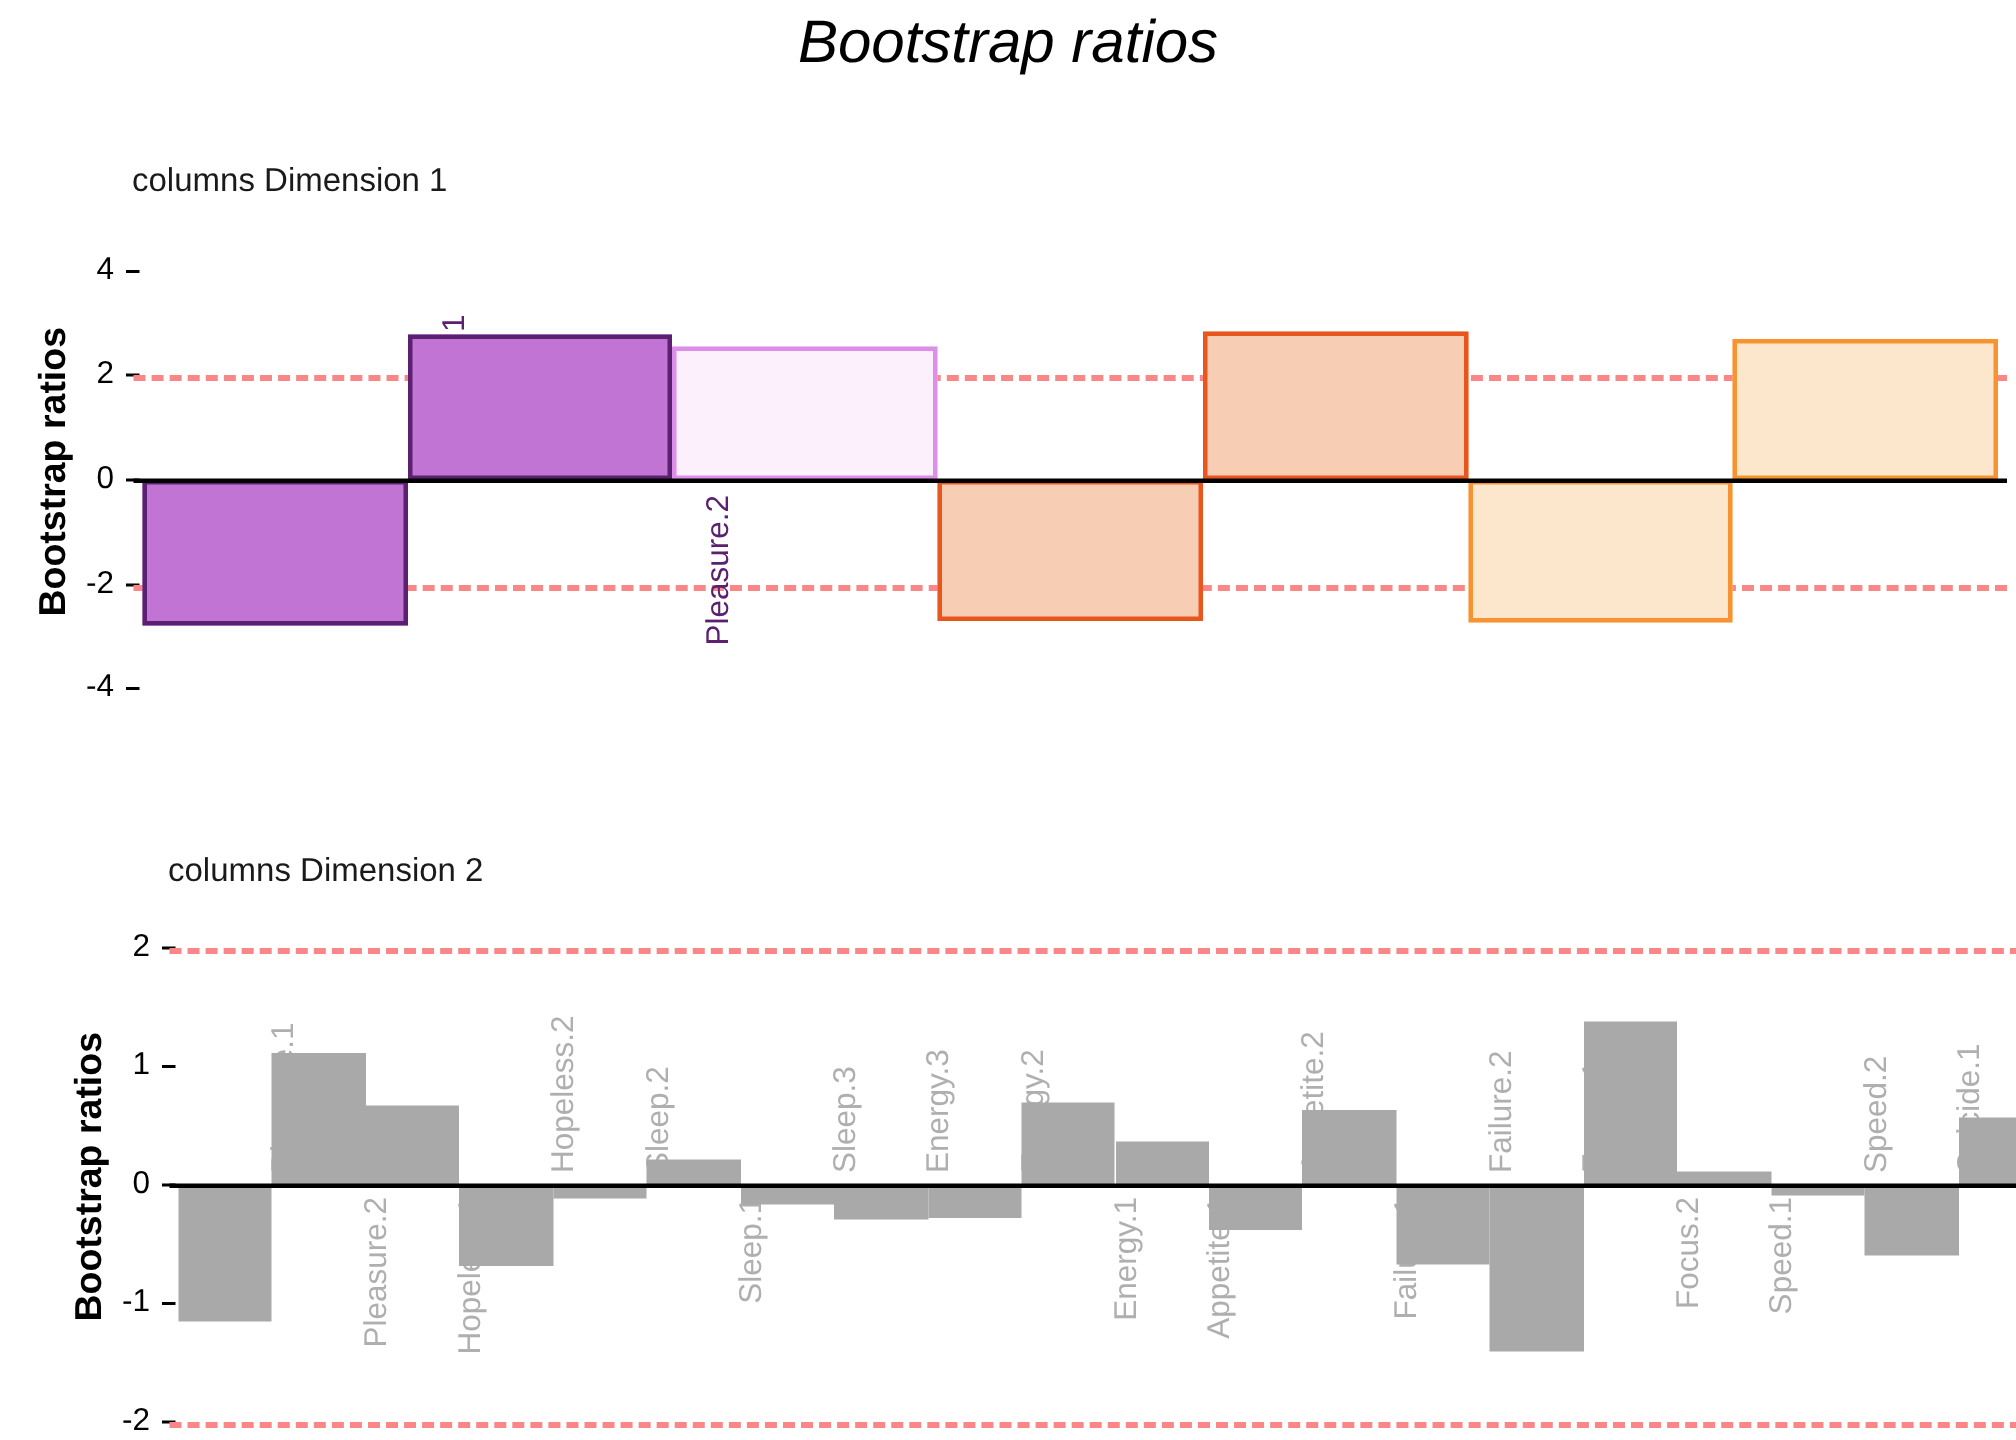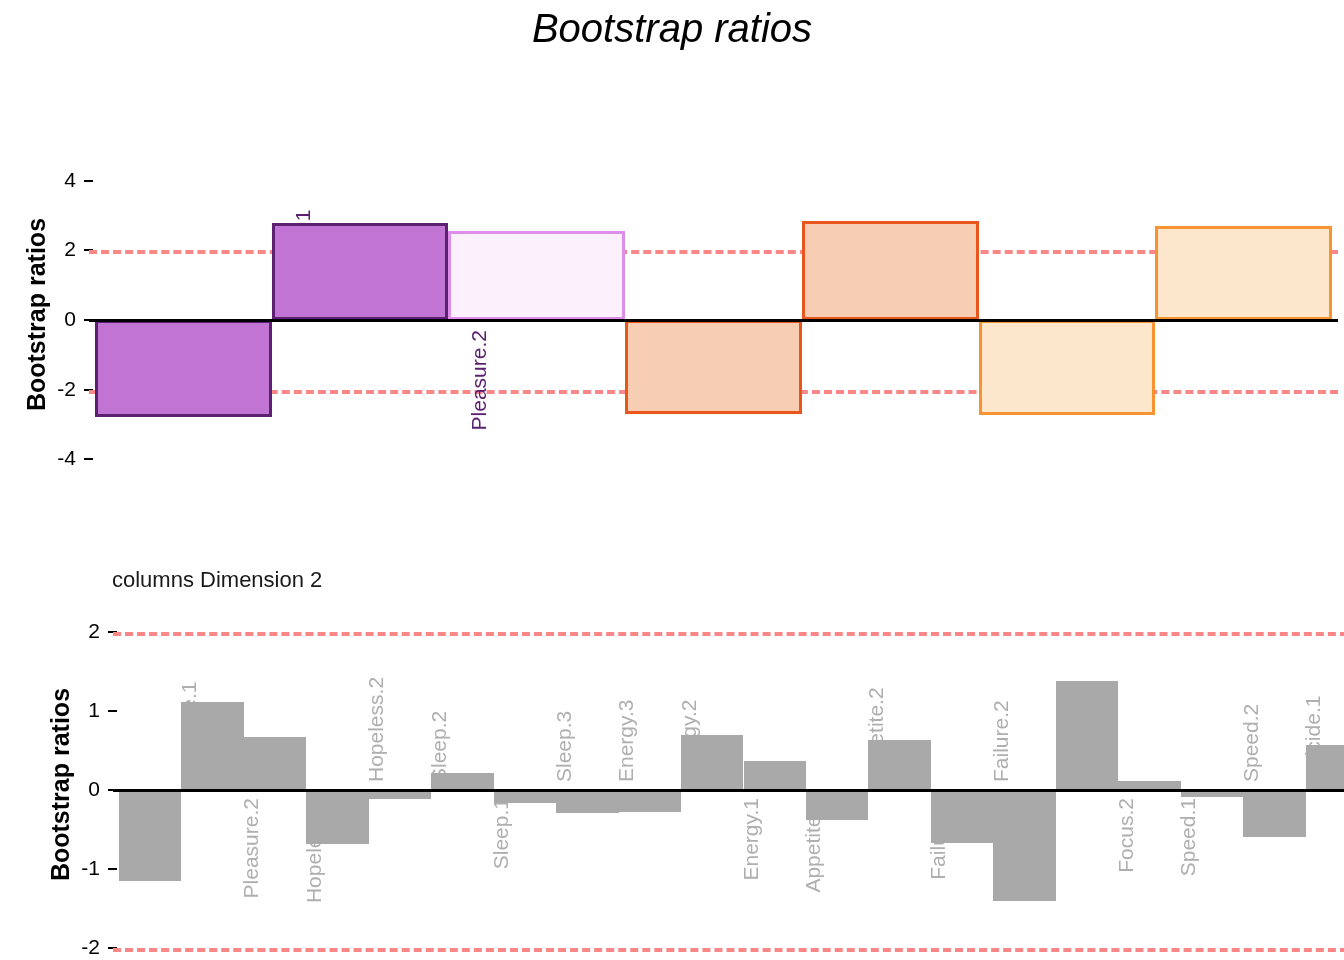--- a/index.html
+++ b/index.html
@@ -43,20 +43,21 @@
   }
 </style>
 </head>
 <body>
 
 <div class="page">
 
   <div class="main-title">Bootstrap ratios</div>
 
   <div class="panel" style="top:0;height:520px;">
+    <div class="panel-title" style="left:88px;top:107px;">columns Dimension 1</div>
     <div class="ylabel" style="left:-84px;top:300px;width:240px;text-align:center;transform:rotate(-90deg);">Bootstrap ratios</div>
     <div id="p1-axis">
         <div class="axis-line" style="left: 93px; top: 459.13px; width: 3px;"></div>
         <div class="tick" style="left: 84px; top: 458.13px;"></div>
         <div class="ticklabel" style="left: 20px; top: 446.13px; width: 56px;">-4</div>
         <div class="tick" style="left: 84px; top: 388.565px;"></div>
         <div class="ticklabel" style="left: 20px; top: 376.565px; width: 56px;">-2</div>
         <div class="tick" style="left: 84px; top: 319px;"></div>
         <div class="ticklabel" style="left: 20px; top: 307px; width: 56px;">0</div>
         <div class="tick" style="left: 84px; top: 249.435px;"></div>

